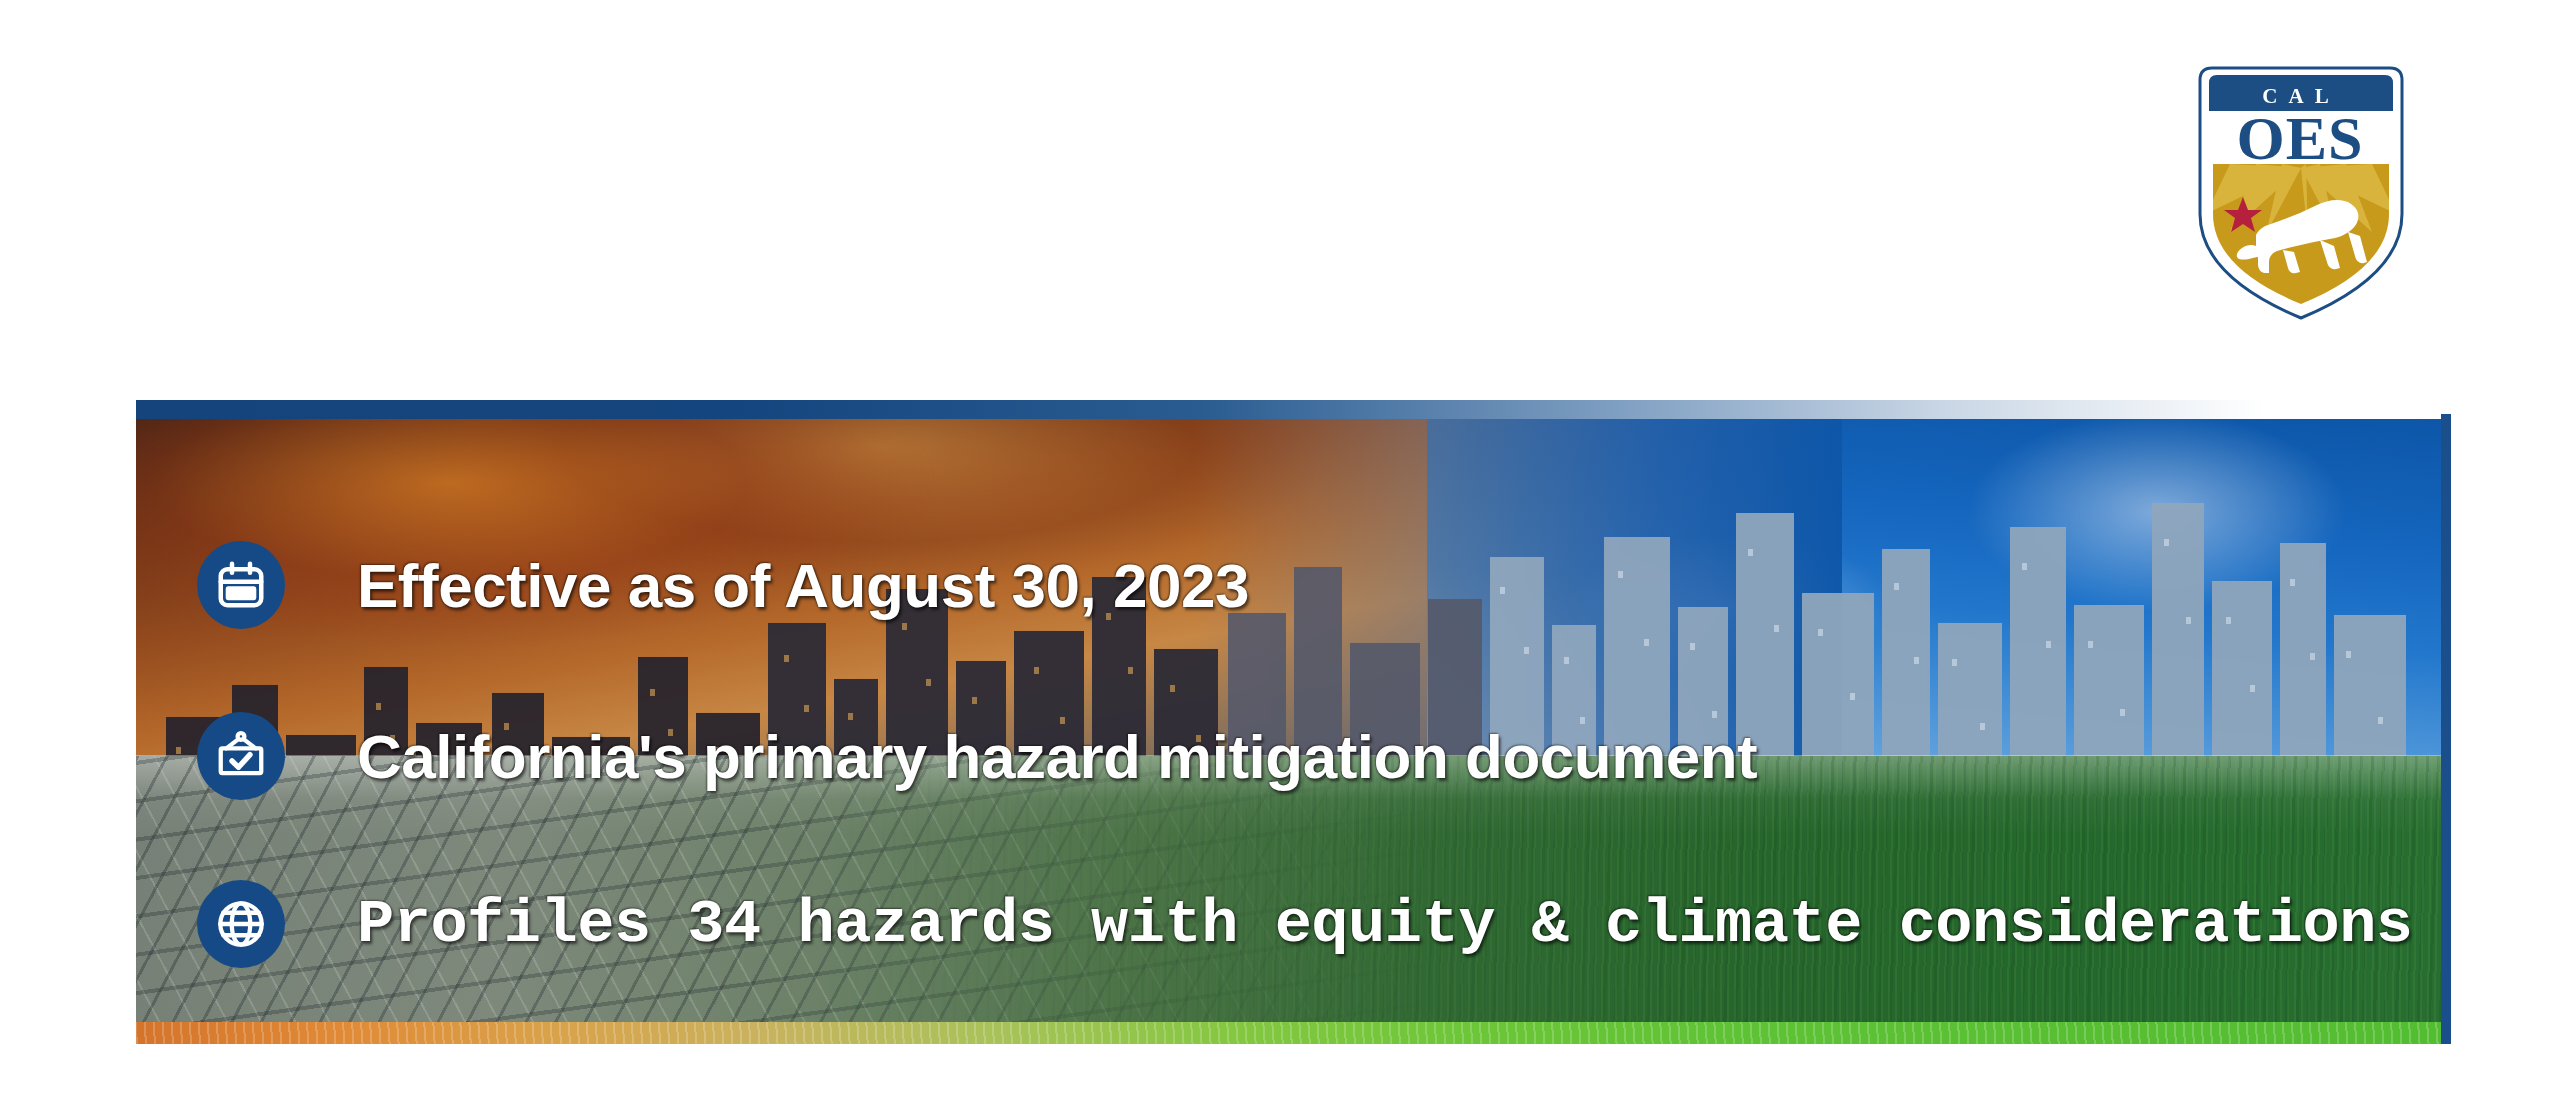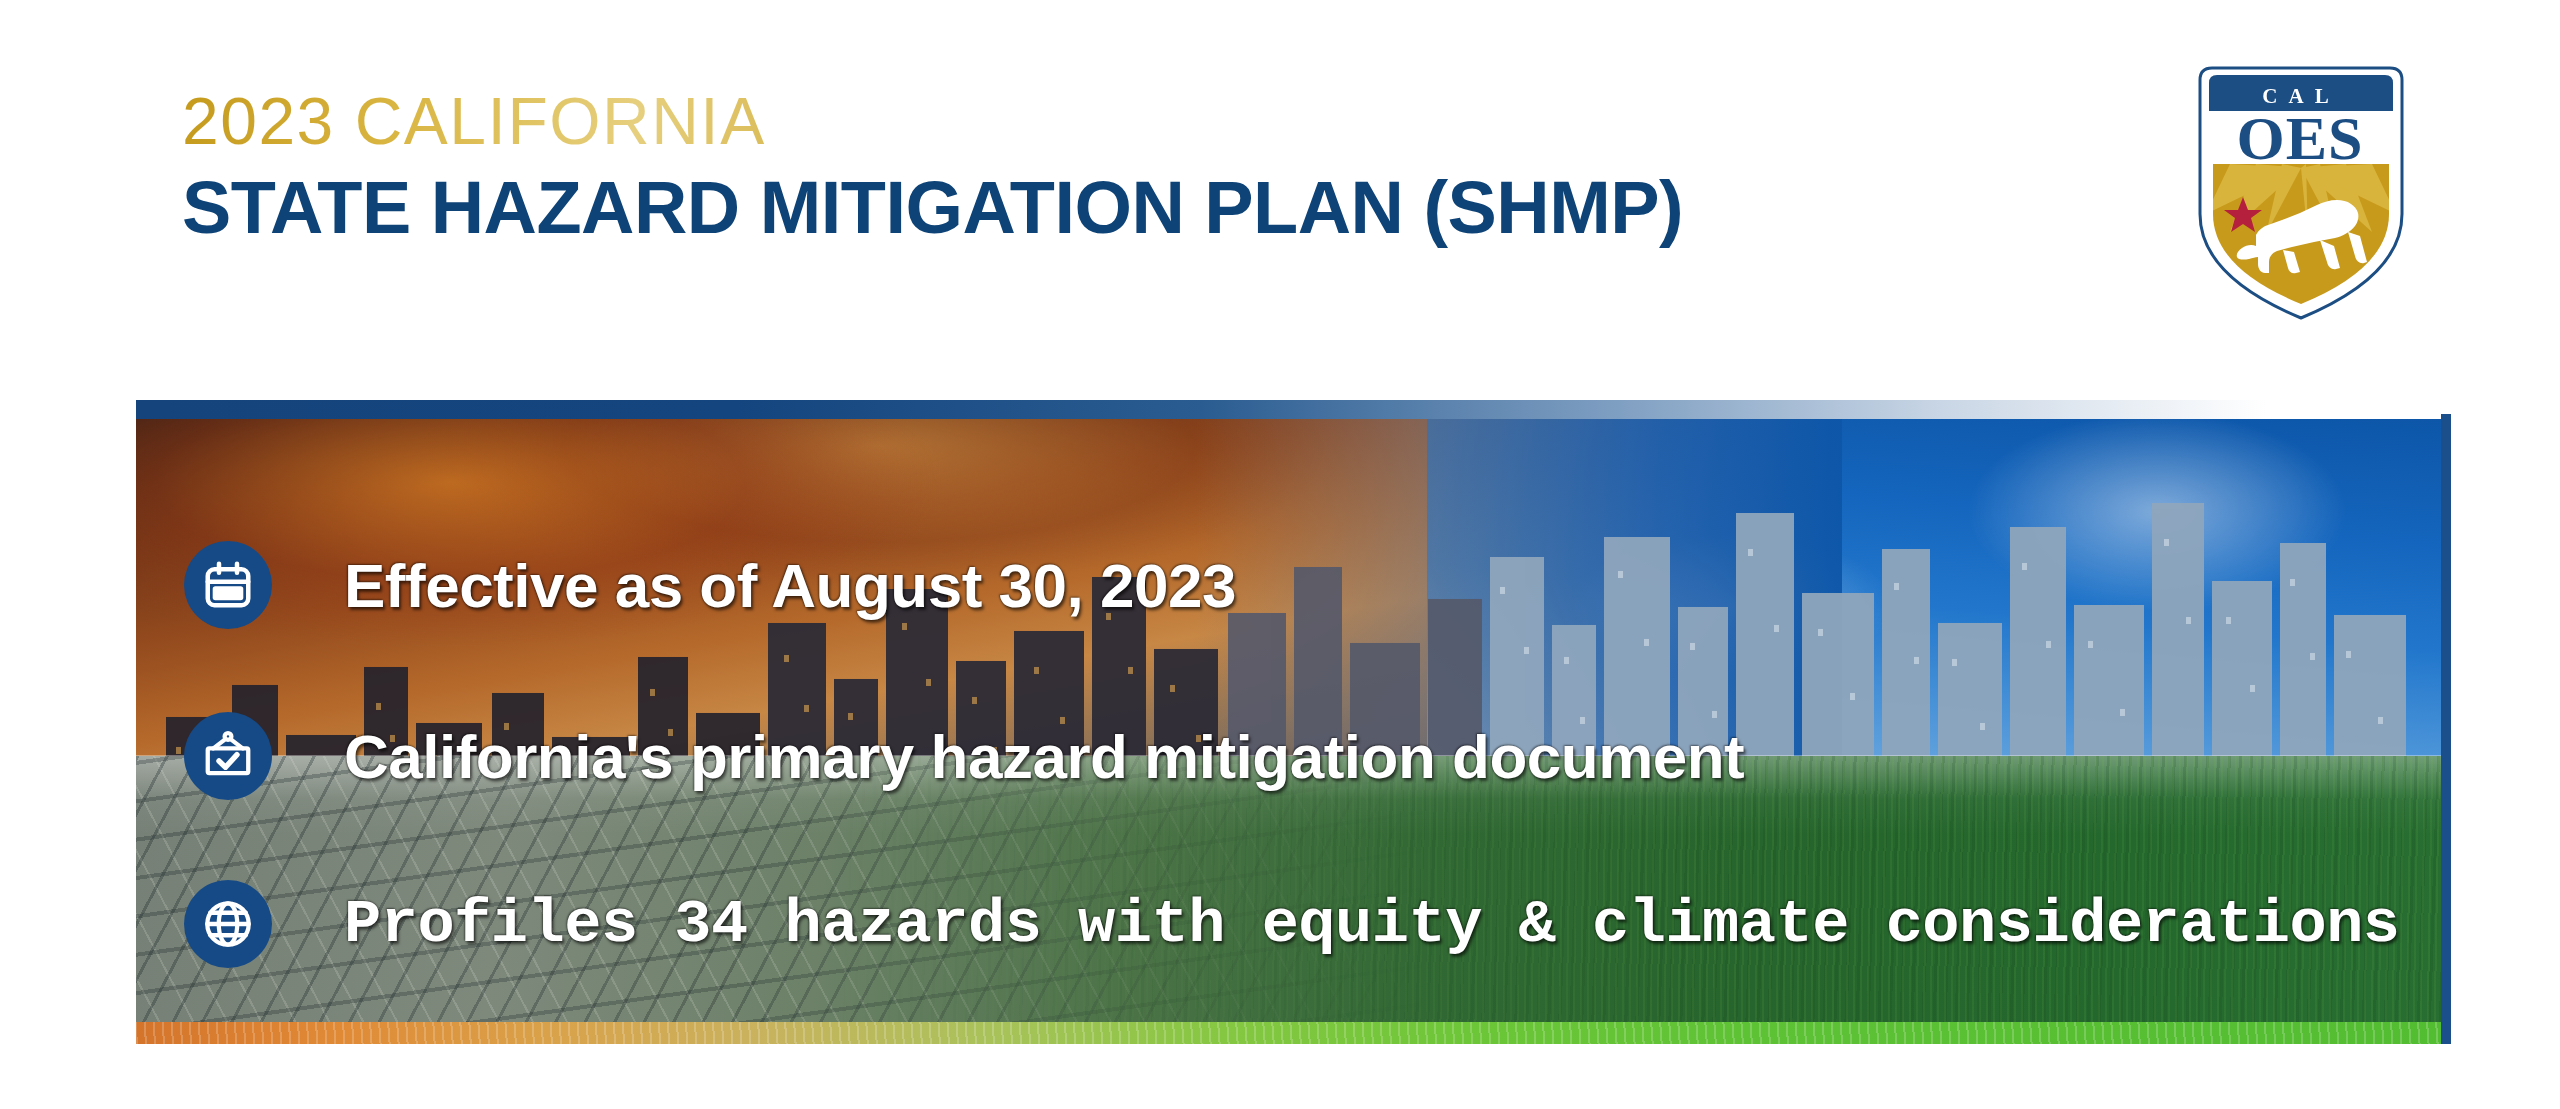--- a/index.html
+++ b/index.html
@@ -132,21 +132,21 @@
   .ground-strip:after {
     content:""; position:absolute; inset:0;
     background: repeating-linear-gradient(86deg, rgba(255,255,255,0.20) 0px, rgba(255,255,255,0.20) 2px, rgba(0,0,0,0) 2px, rgba(0,0,0,0) 9px);
   }
   .ground-top-fade {
     position: absolute; left: 0; top: -1px; width: 100%; height: 28%;
     background: linear-gradient(180deg, rgba(255,255,255,0.35) 0%, rgba(255,255,255,0.05) 55%, rgba(255,255,255,0) 100%);
   }
 
   
-  .bullets { position: absolute; left: 0; top: 0; width: 100%; height: 100%; z-index: 10; padding-left: 6px; }
+  .bullets { position: absolute; left: 13px; top: 0; width: 100%; height: 100%; z-index: 10; padding-left: 6px; }
   .bullet-row { position: absolute; display: flex; align-items: center; }
   .bullet-row.r1 { left: 48px; top: 124px; }
   .bullet-row.r2 { left: 48px; top: 295px; }
   .bullet-row.r3 { left: 48px; top: 463px; font-family: Liberation Mono, monospace; }
 
   .bullet-icon {
     width: 88px; height: 88px; border-radius: 50%;
     background: #164a86;
     display: flex; align-items: center; justify-content: center;
     flex: 0 0 auto;
@@ -166,24 +166,20 @@
       -1px -1px 2px rgba(0,0,0,0.35);
   }
 </style>
 </head>
 <body>
 
 <div class="slide">
 
   <div class="header">
 
-    <div class="title-block">
-      <div class="eyebrow">2023 CALIFORNIA</div>
-      <div class="maintitle">STATE HAZARD MITIGATION PLAN (SHMP)</div>
-    </div>
 
     <div class="logo">
       <svg viewBox="0 0 210 258" xmlns="http://www.w3.org/2000/svg" aria-hidden="true">
 
         <path d="M4 16 Q4 4 16 4 L194 4 Q206 4 206 16 L206 150 Q206 212 105 254 Q4 212 4 150 Z" fill="#ffffff" stroke="#1c4e84" stroke-width="3"></path>
 
         <path d="M13 19 Q13 11 21 11 L189 11 Q197 11 197 19 L197 47 L13 47 Z" fill="#1c4e84"></path>
 
         <text x="105" y="39" text-anchor="middle" fill="#ffffff" font-family="'Liberation Serif', serif" font-size="21" font-weight="bold" letter-spacing="11">CAL</text>
 

